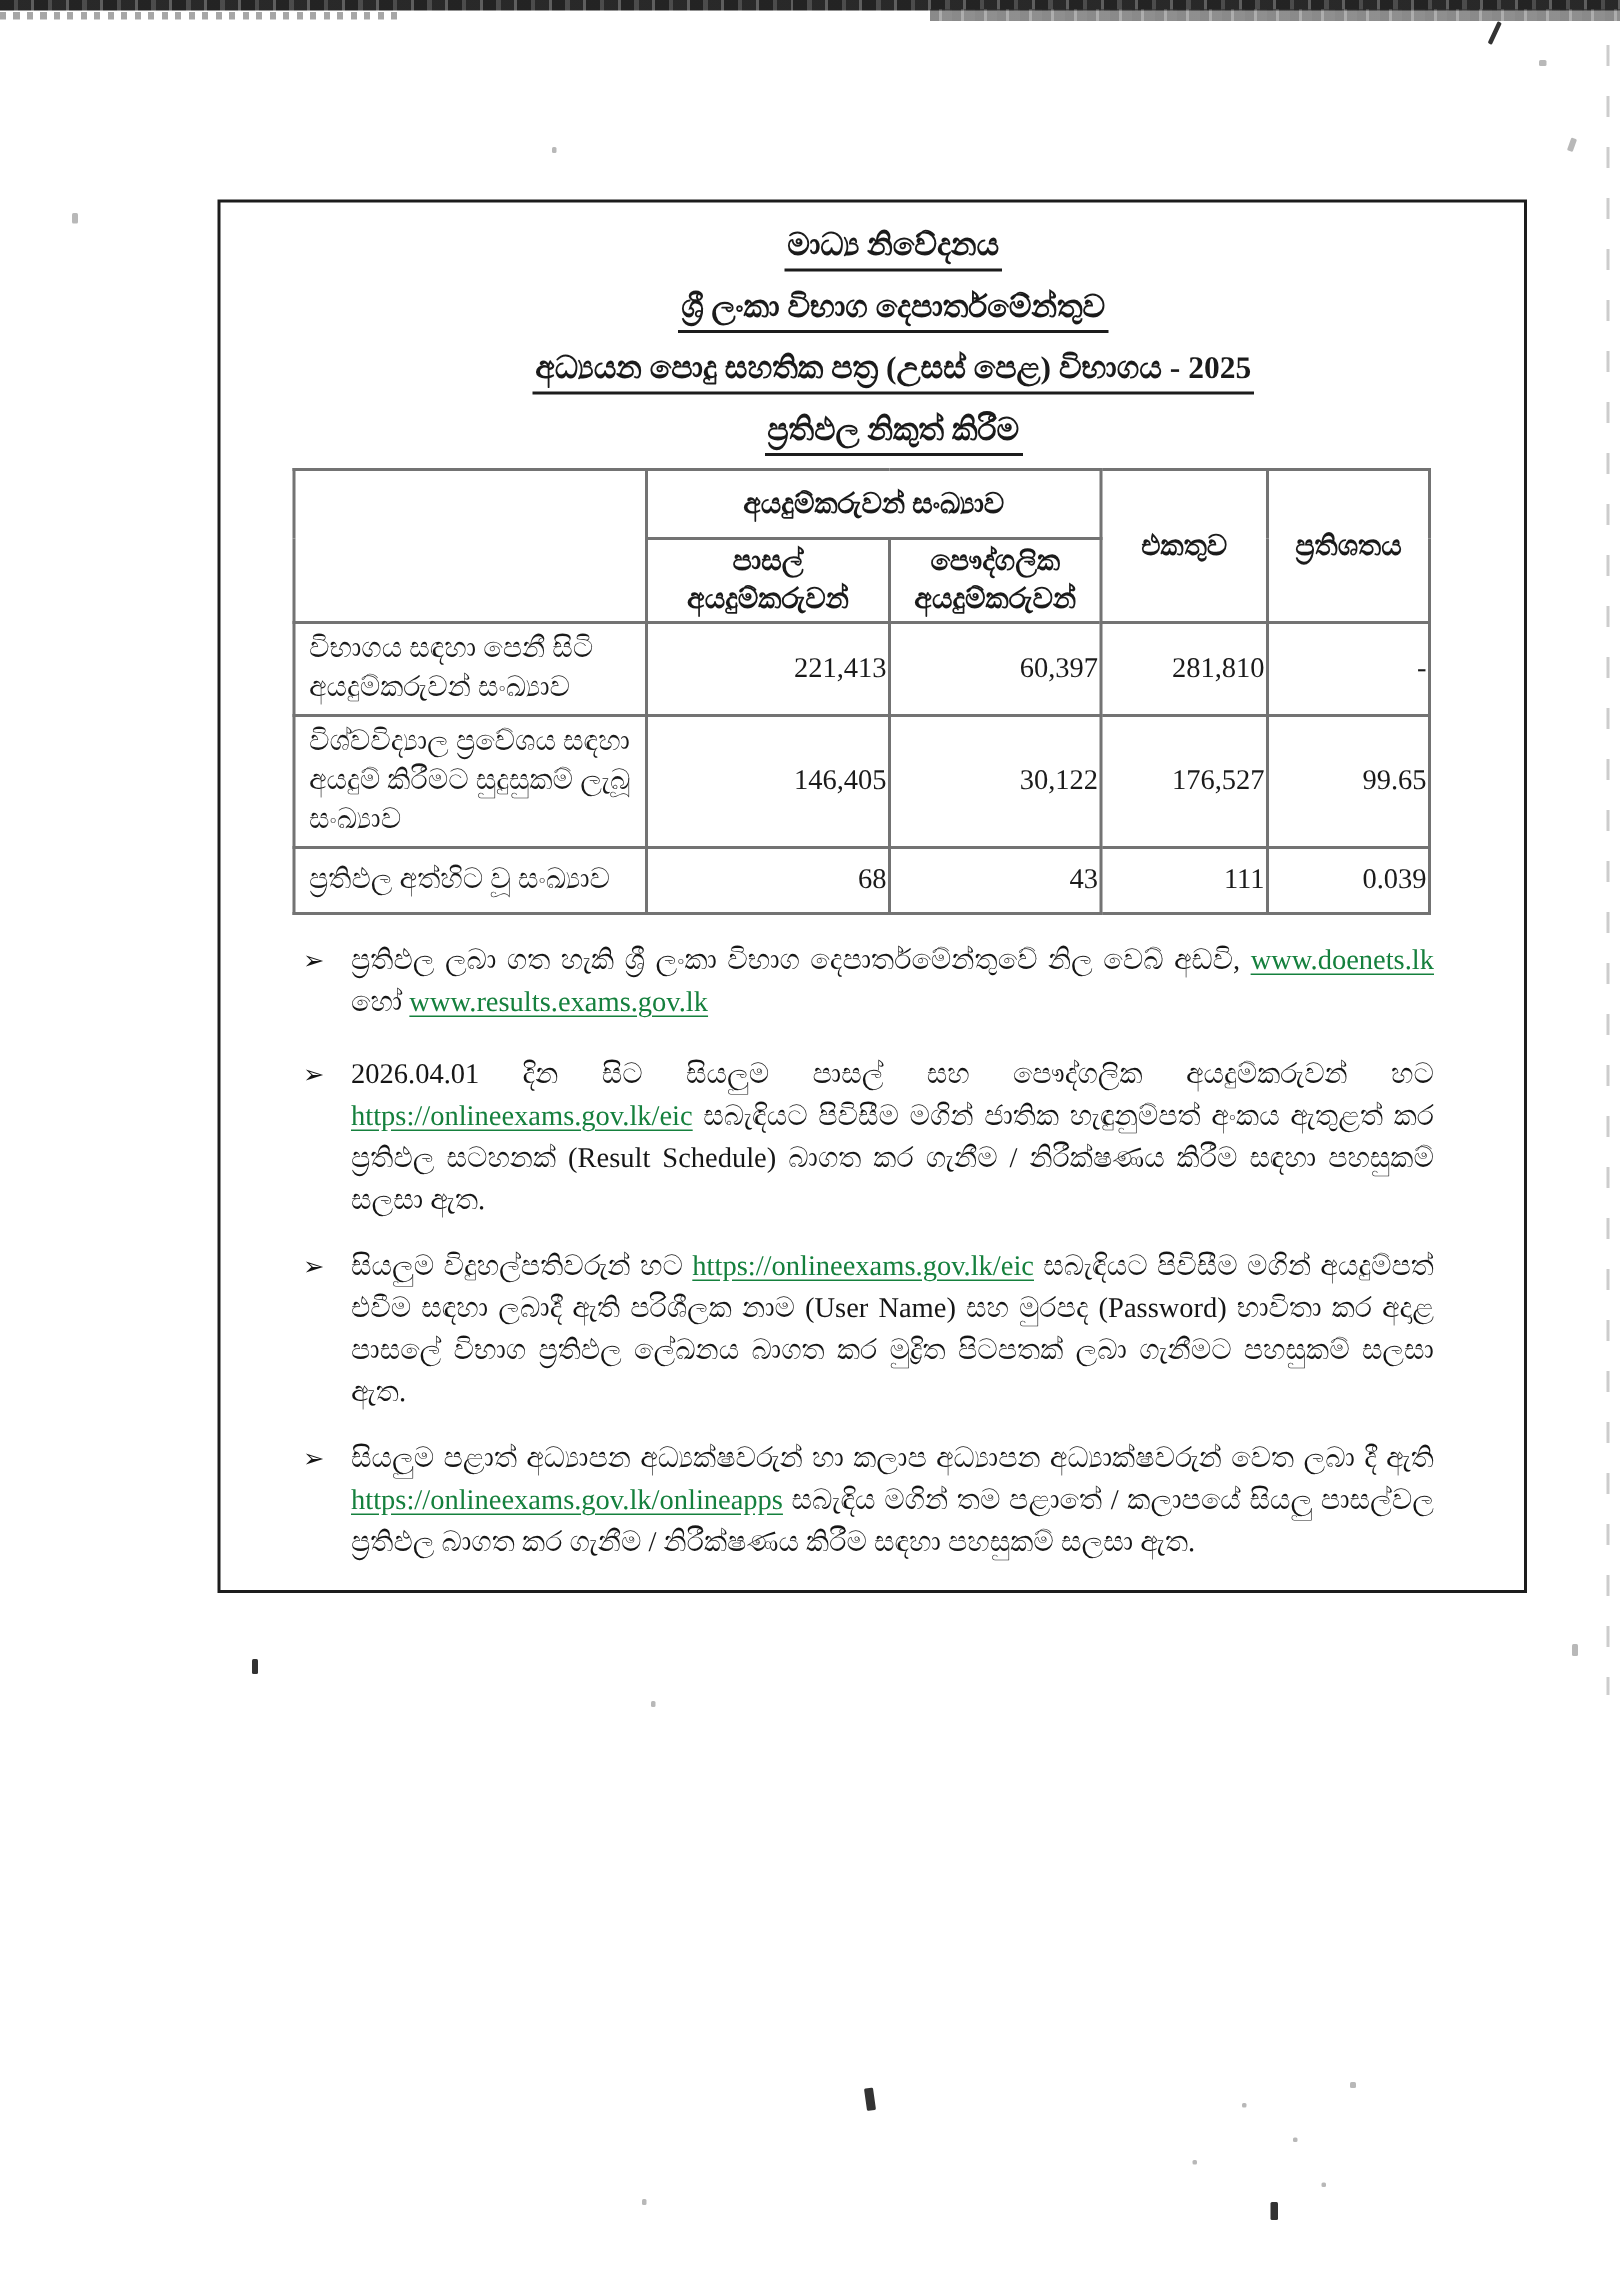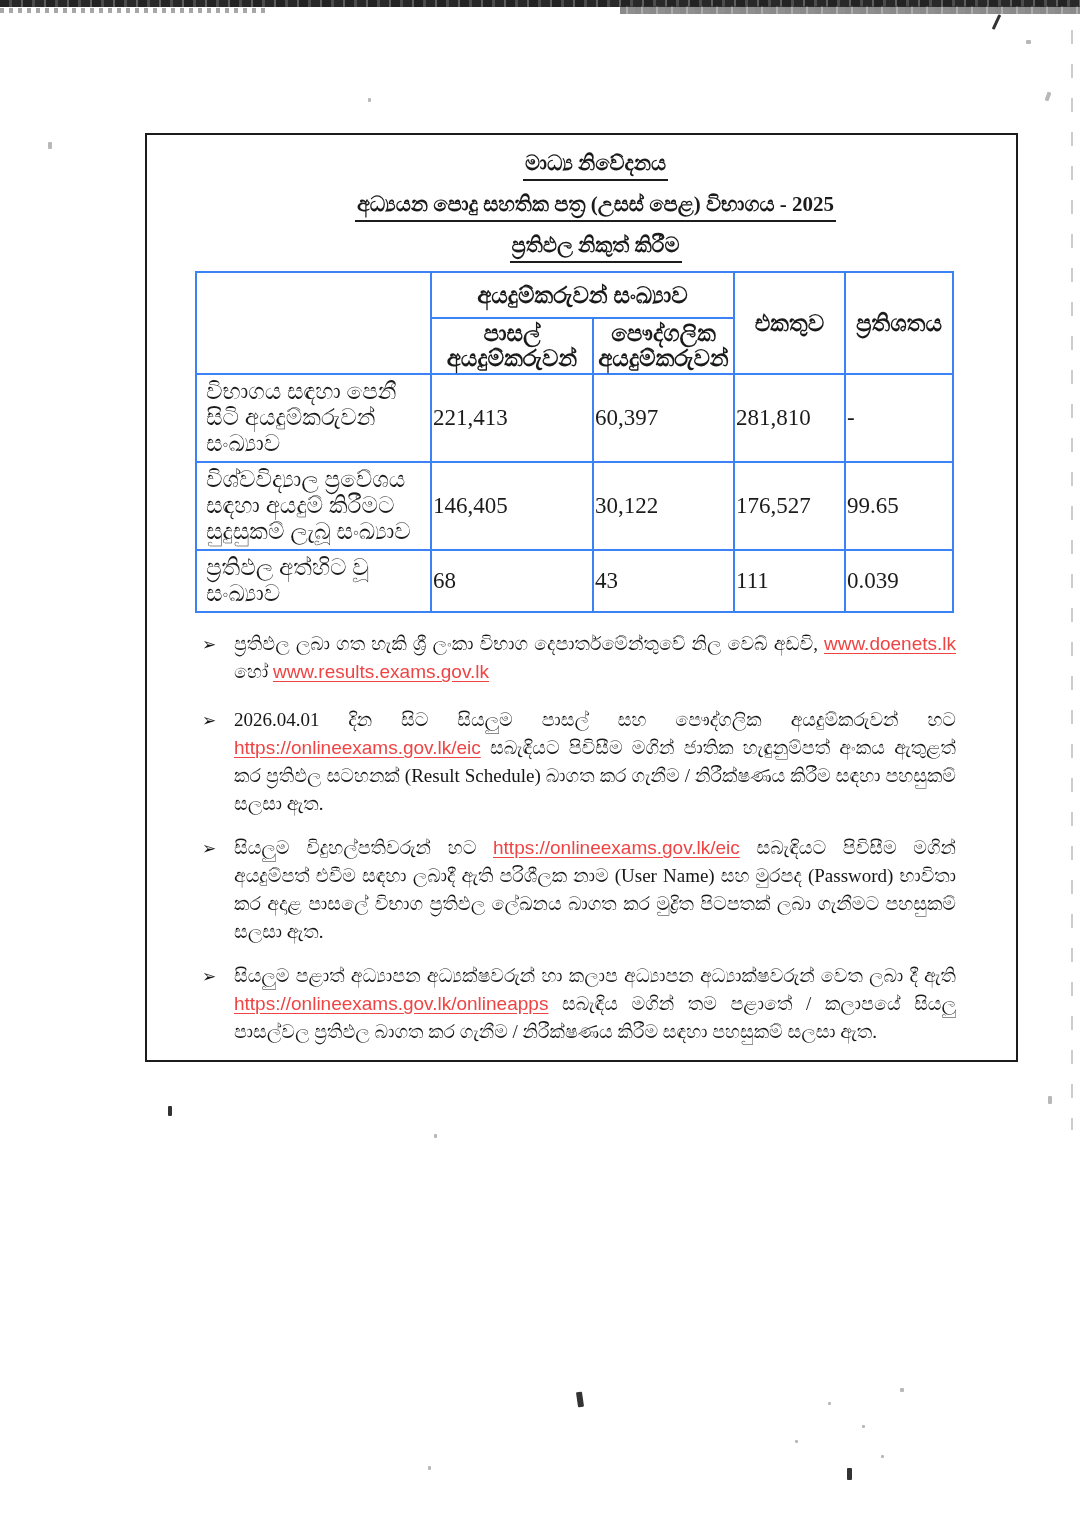--- a/index.html
+++ b/index.html
@@ -41,52 +41,52 @@
   .hline{line-height:30px;margin-bottom:8px;font-weight:bold;font-size:21px;margin-left:28px;}
   .hline > span{
     display:inline-block;border-bottom:2px solid #1c1c1c;padding:0 2px 1px 2px;
   }
   
   table.results{
     border-collapse:collapse;margin-left:48px;margin-top:6px;
     table-layout:fixed;width:757px;
   }
   table.results td{
-    border:2px solid #3b82f6;vertical-align:middle;
-    font-size:23px;box-sizing:border-box;
+    border:2px solid #737373;vertical-align:middle;
+    font-size:19px;box-sizing:border-box;
   }
   td.ghead,td.chead{text-align:center;font-weight:bold;line-height:25px;padding:2px 4px;}
   tr.h1row{height:46px;}
   tr.h2row{height:52px;}
   tr.r1{height:61px;}
   tr.r2{height:86px;padding-left:42px;}
   tr.r3{height:44px;}
   td.rlabel{padding:4px 6px 4px 9px;line-height:26px;text-align:left;}
   td.num{
-    text-align:left;font-size:21px;
+    text-align:right;font-size:21px;
     font-family:"Liberation Serif","DejaVu Sans",serif;
     border-radius:13px;
   }
   
   ul.bullets{
     list-style:none;margin:17px 0 0 0;padding:0 60px 0 55px;
   }
   ul.bullets li{display:flex;margin-bottom:16px;}
   ul.bullets li.first{margin-bottom:20px;}
   .marker{
     flex:0 0 32px;font-size:17px;line-height:28px;
     font-family:"DejaVu Sans",sans-serif;color:#141414;
   }
   .btext{
     margin:0;flex:1;font-size:19px;line-height:28px;
     text-align:justify;color:#161616;
   }
   .btext .link{
-    color:#ef4444;text-decoration:underline;text-underline-offset:3px;
-    font-family:Liberation Sans, sans-serif;cursor:pointer;
+    color:#15803d;text-decoration:underline;text-underline-offset:3px;
+    font-family:Liberation Serif, serif;cursor:pointer;
   }
 </style>
 </head>
 <body>
 
 <div class="scan-band"></div>
 <div class="scan-band2"></div>
 <div class="scan-band3"></div>
 <div class="vline-right"></div>
 <div class="sp" style="left:995px;top:14px;width:3px;height:16px;transform:rotate(25deg);"></div>
@@ -103,20 +103,21 @@
 <div class="sp f" style="left:795px;top:1440px;width:3px;height:3px;"></div>
 <div class="sp f" style="left:862px;top:1425px;width:3px;height:3px;"></div>
 <div class="sp f" style="left:881px;top:1455px;width:3px;height:3px;"></div>
 <div class="sp f" style="left:428px;top:1466px;width:3px;height:4px;"></div>
 <div class="sp f" style="left:1048px;top:1096px;width:4px;height:8px;"></div>
 
 <div class="doc-box">
 
   <div class="headings">
     <div class="hline"><span>මාධ්‍ය නිවේදනය</span></div>
+    <div class="hline"><span>ශ්‍රී ලංකා විභාග දෙපාර්තමේන්තුව</span></div>
     <div class="hline"><span>අධ්‍යයන පොදු සහතික පත්‍ර (උසස් පෙළ) විභාගය - 2025</span></div>
     <div class="hline"><span>ප්‍රතිඵල නිකුත් කිරීම</span></div>
   </div>
 
   <table class="results">
     <colgroup>
       <col style="width:235px">
         <col style="width:162px">
         <col style="width:141px">
         <col style="width:111px">

